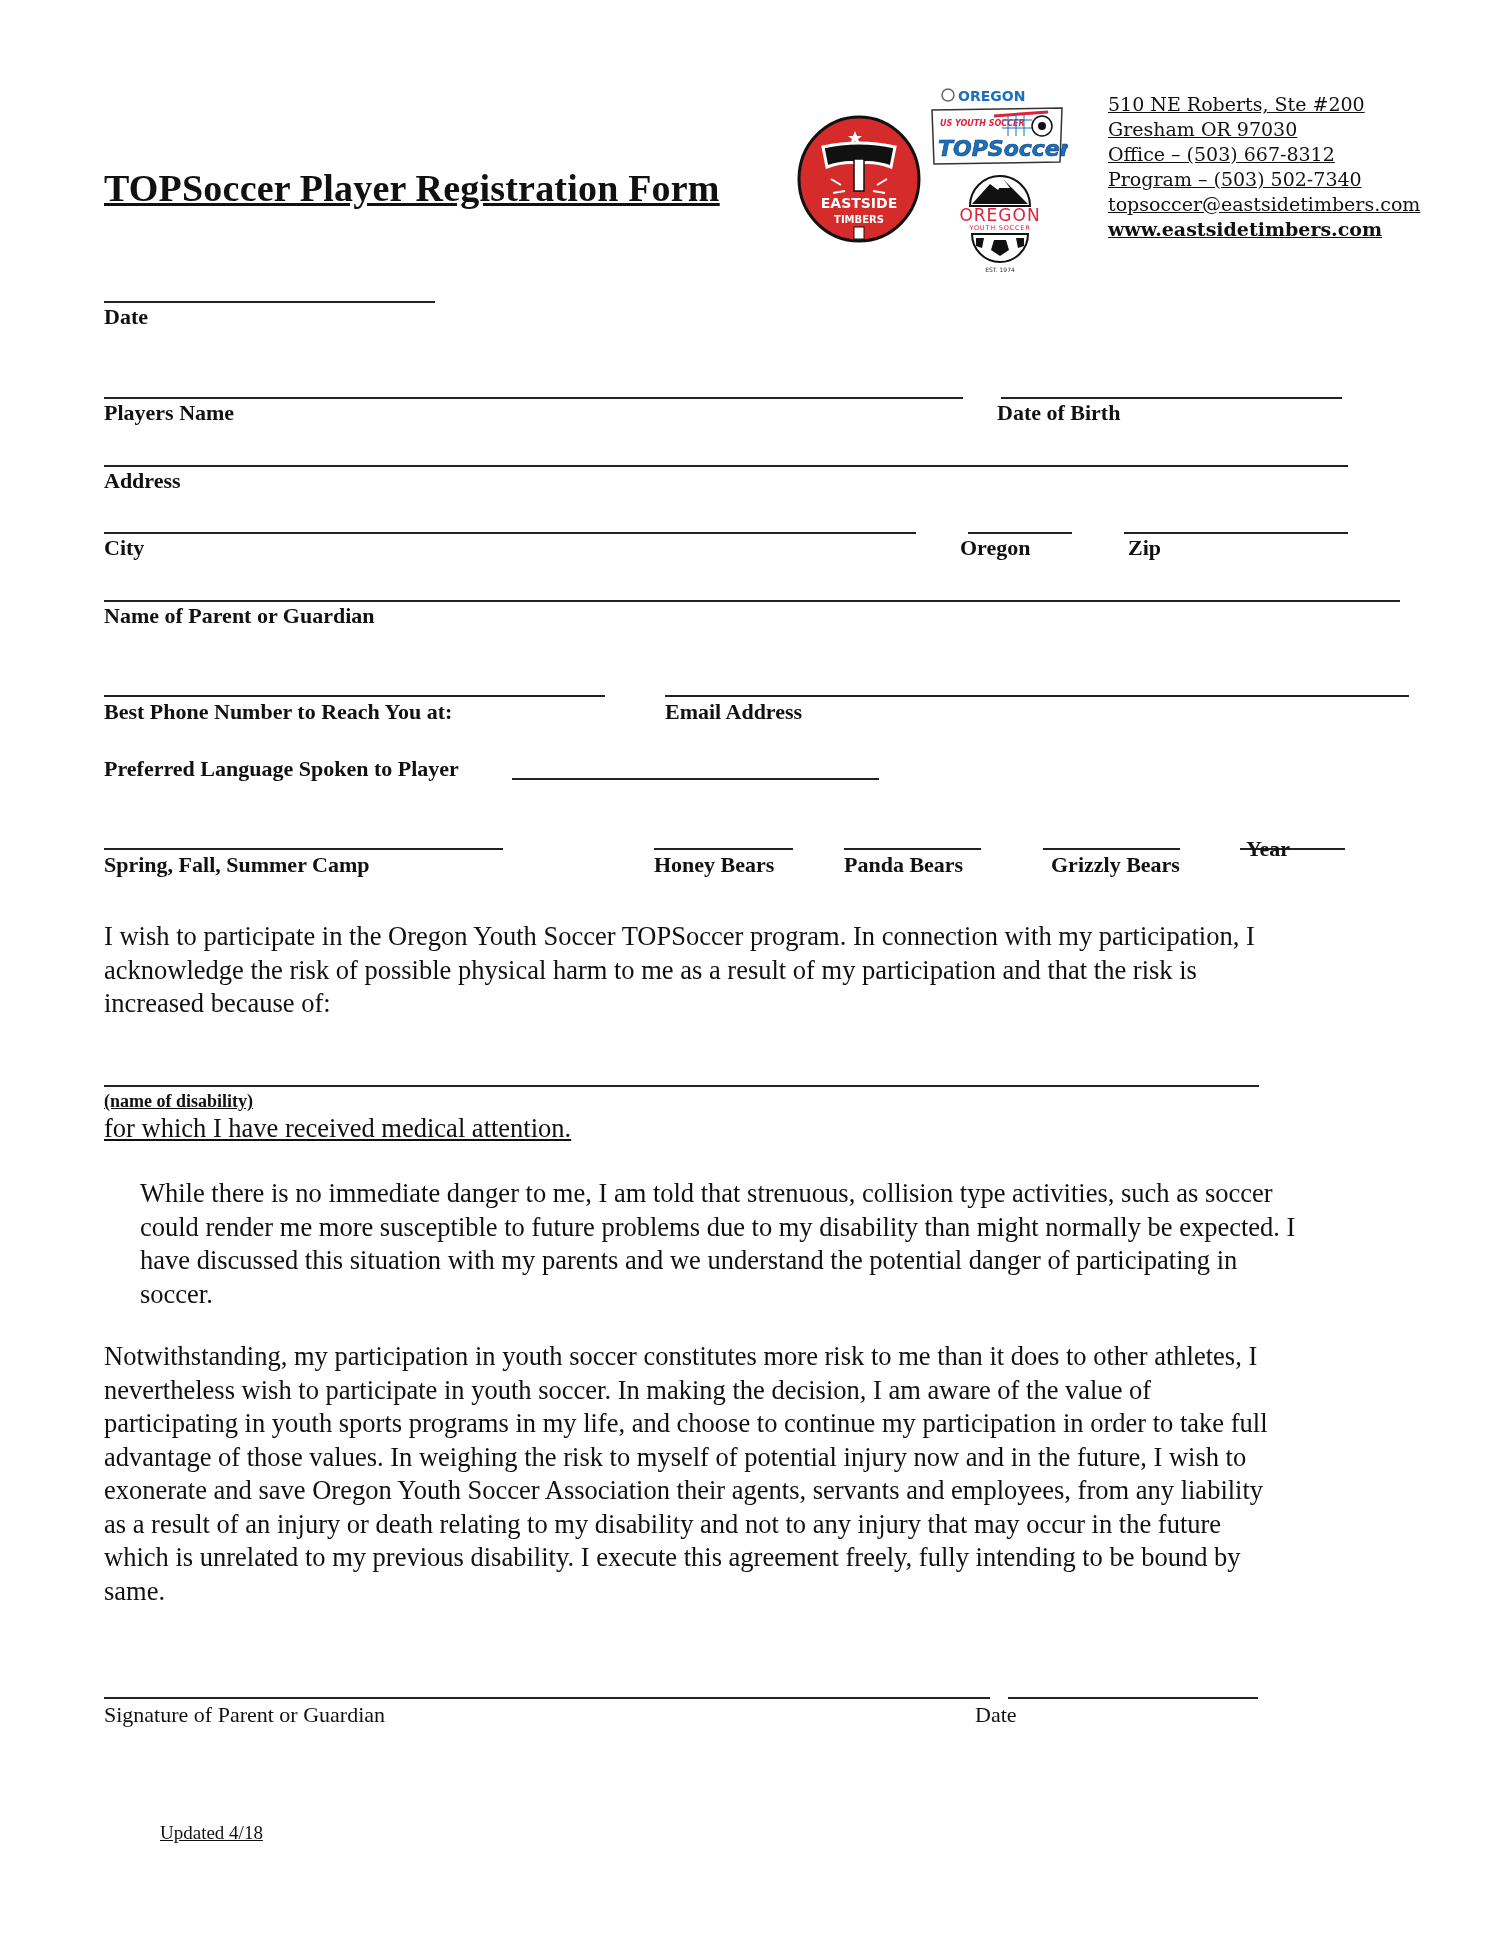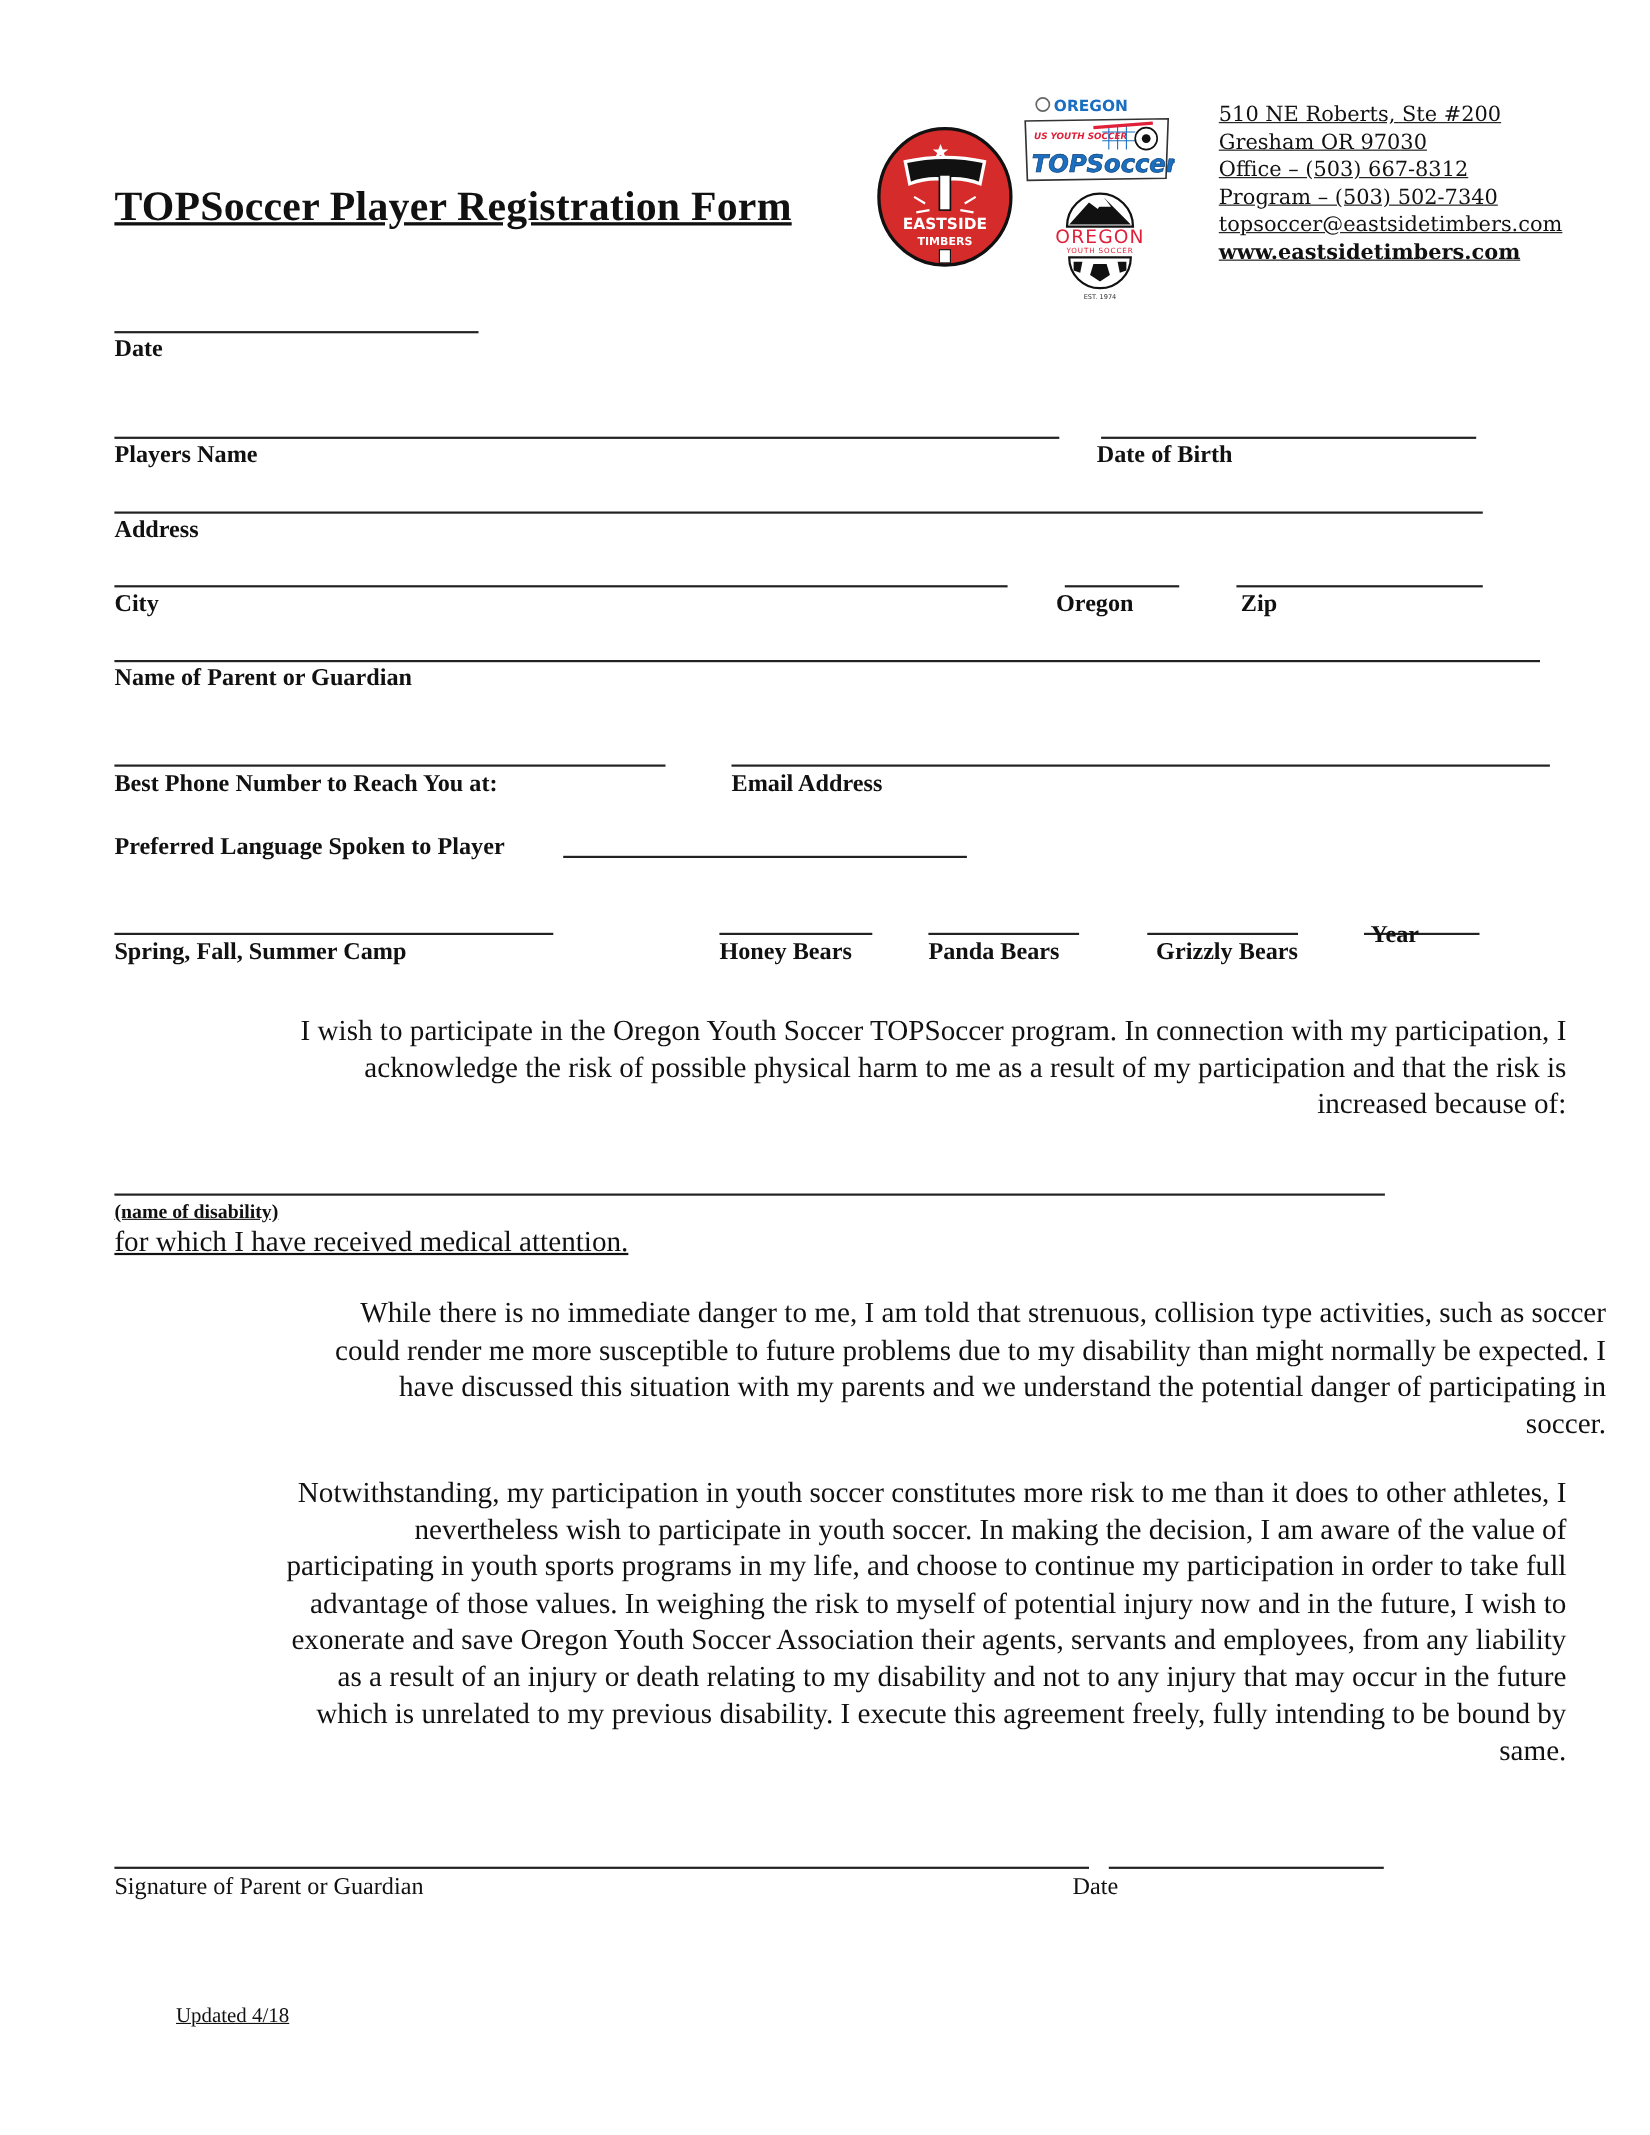--- a/index.html
+++ b/index.html
@@ -5,21 +5,21 @@
   html, body { margin: 0; padding: 0; background: #ffffff; }
   body { width: 1500px; height: 1941px; position: relative; overflow: hidden;
          font-family: "Liberation Serif", "DejaVu Serif", serif; color: #111; }
   .abs { position: absolute; text-decoration: underline; }
   .title { left: 104px; top: 166px; font-size: 38px; font-weight: bold; white-space: nowrap; letter-spacing: 0.2px; }
   .addr { left: 1108px; top: 92px; font-size: 20px; line-height: 25px; font-family: "DejaVu Serif", "Liberation Serif", serif; }
   .addr div { white-space: nowrap; font-size: 19px; }
   .addr .web { font-weight: bold; }
   .rule { position: absolute; height: 0; border-top: 2px solid #222; }
   .lbl { position: absolute; font-size: 22px; font-weight: bold; white-space: nowrap; line-height: 24px; }
-  .body-p { position: absolute; left: 104px; width: 1320px; font-size: 26.5px; line-height: 33.5px; white-space: nowrap; text-align: right; }
+  .body-p { position: absolute; left: 104px; width: 1320px; font-size: 26.5px; line-height: 33.5px; white-space: nowrap; }
   .body-p div { white-space: nowrap; }
   .small-bold { font-size: 18px; font-weight: bold; }
   .plain { position: absolute; font-size: 22px; white-space: nowrap; line-height: 24px; }
   .logo { position: absolute; }
 </style>
 </head>
 <body>
 
 <div class="abs title">TOPSoccer Player Registration Form</div>
 

